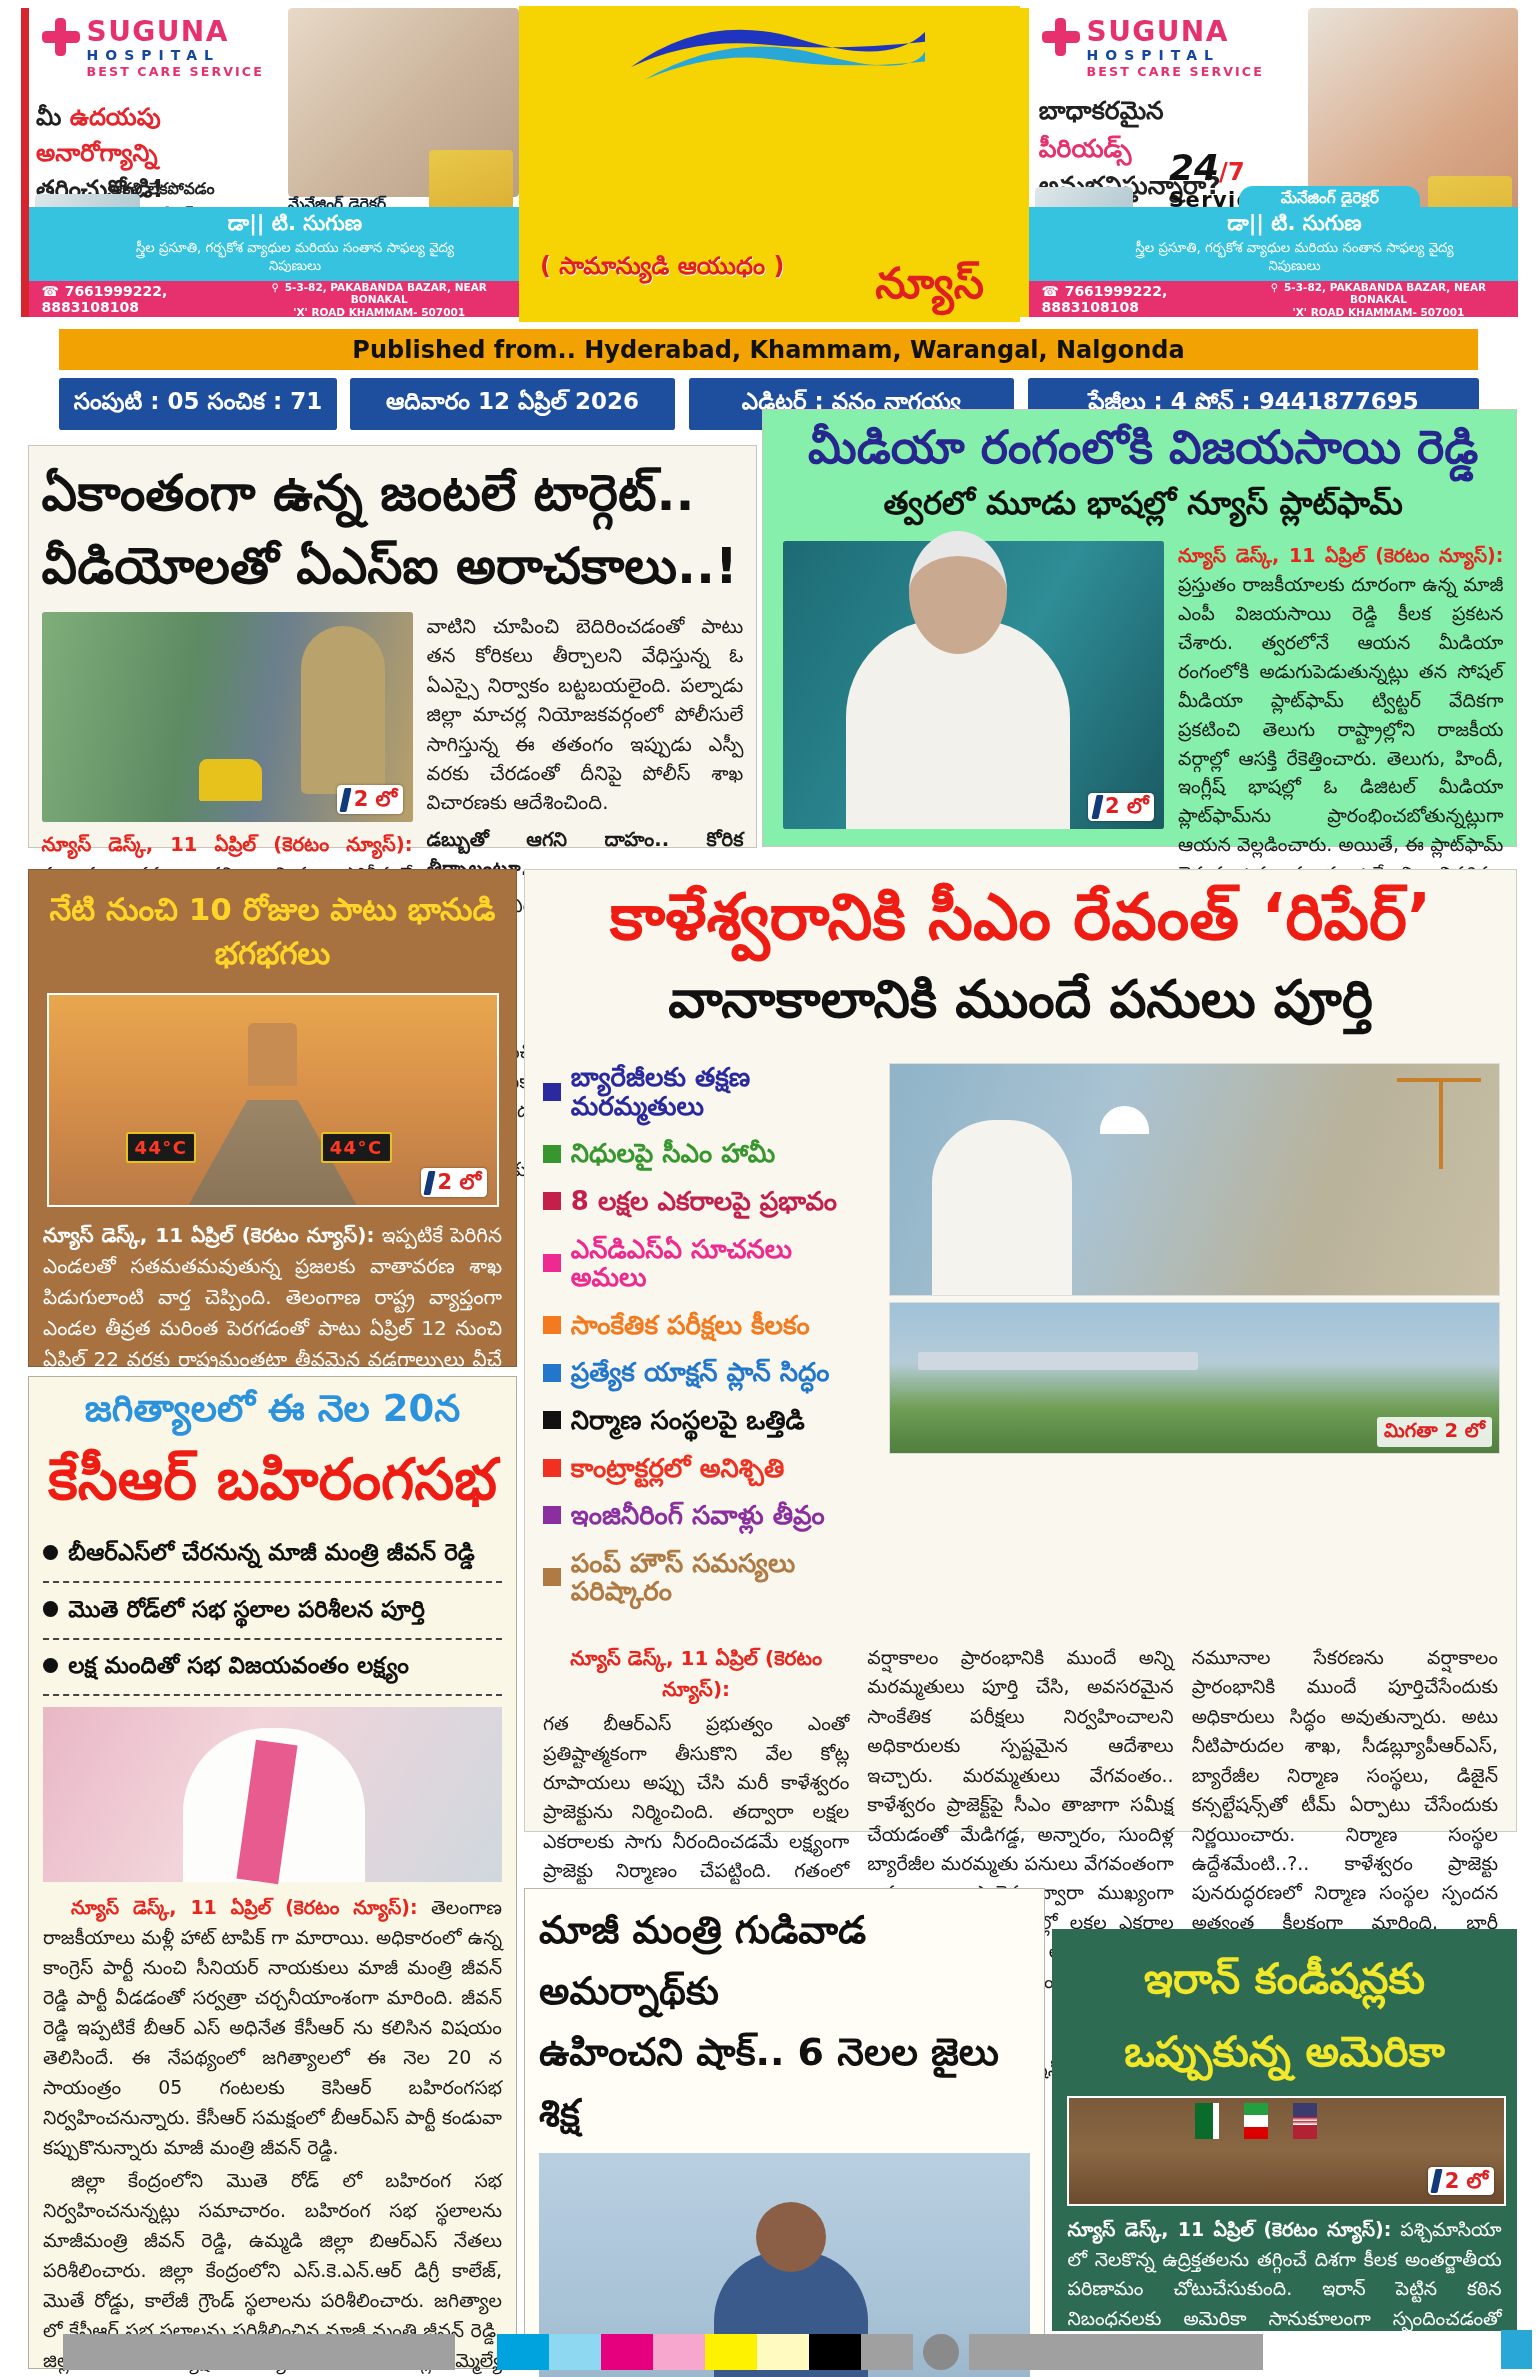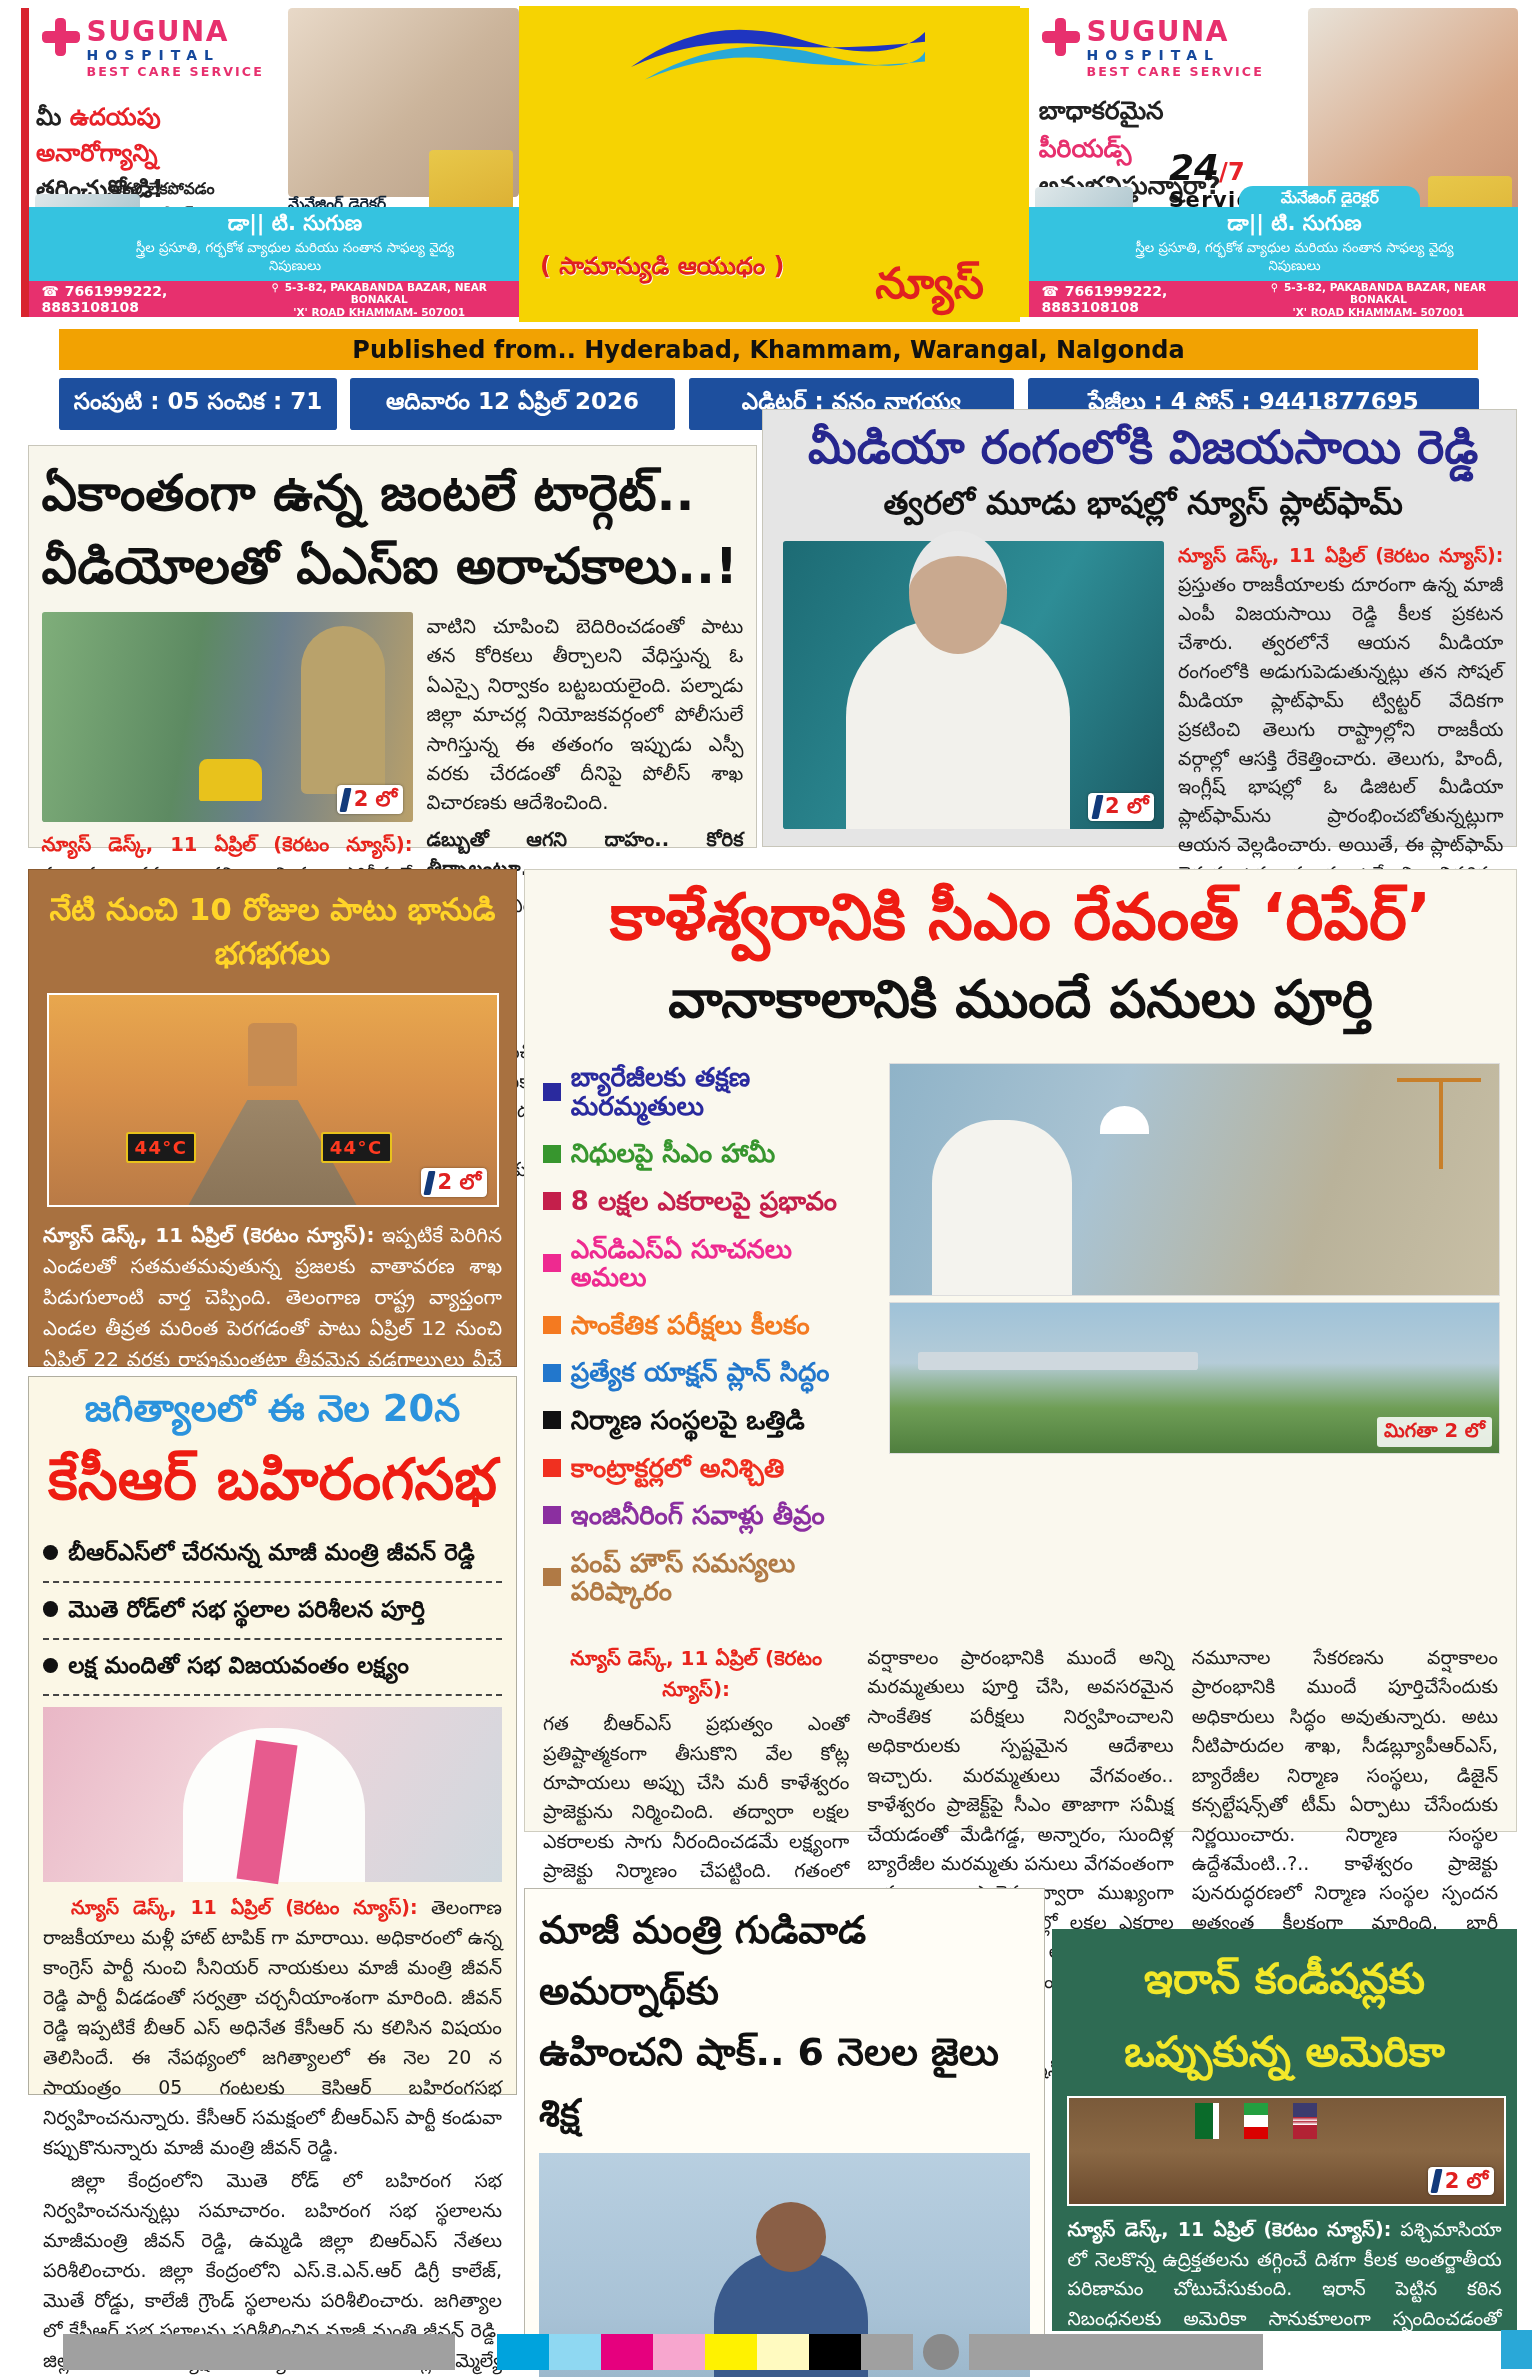--- a/index.html
+++ b/index.html
@@ -60,21 +60,21 @@
   .asi{left:28px;top:445px;width:729px;height:403px;}
   .asi-h{font-size:50px;font-weight:bold;color:#111;line-height:1.45;}
   .asi-grid{display:grid;grid-template-columns:371px 1fr;column-gap:14px;margin-top:9.8px;}
   .asi-img{position:relative;width:371px;height:210px;border-radius:2.8px;background:linear-gradient(100deg,#7fae7a 0%,#5d8a62 40%,#6b7f8d 60%,#b9a06a 100%);}
   .asi-img .cop{position:absolute;right:28px;top:14px;width:84px;height:168px;background:#b9a26b;border-radius:42px 42px 5.6px 5.6px;}
   .asi-img .auto{position:absolute;left:157px;bottom:21px;width:63px;height:42px;background:#e8c21c;border-radius:8.4px 14px 2.8px 2.8px;}
   .asi-txt{font-size:19.6px;line-height:1.5;}
   .asi-sub{font-weight:bold;margin:7px 0;}
   .asi-below{font-size:19.6px;line-height:1.5;margin-top:8.4px;}
   
-  .vij{left:762px;top:409px;width:755px;height:438px;background:#e5e5e5;padding-left:20px;}
+  .vij{left:762px;top:409px;width:755px;height:438px;background:#86efac;padding-left:20px;}
   .vij-h{font-size:46px;font-weight:bold;color:#26268e;text-align:center;line-height:1.15;}
   .vij-sh{font-size:32px;font-weight:bold;color:#111;text-align:center;margin-top:9.8px;}
   .vij-grid{display:grid;grid-template-columns:381px 1fr;column-gap:14px;margin-top:12.6px;}
   .vij-img{position:relative;width:381px;height:288px;border-radius:2.8px;background:linear-gradient(120deg,#1d6b74,#2e8d96 55%,#1b5a63);}
   .vij-img .man{position:absolute;left:63px;bottom:0;width:224px;height:210px;background:#f2f1ec;border-radius:98px 98px 0 0;}
   .vij-img .head{position:absolute;left:126px;bottom:175px;width:98px;height:98px;background:#c9a98f;border-radius:50%;border-top:25px solid #e8e8e8;}
   .vij-txt{font-size:19px;line-height:1.52;}
   
   .heat{left:28px;top:869px;width:489px;height:498px;background:#a87140;border:0.7px solid #8a5a30;}
   .heat-h1{font-size:38px;font-weight:bold;color:#ffd428;text-align:center;margin-top:4.2px;}
@@ -98,21 +98,21 @@
   .kal-img1 .helm1{position:absolute;left:210px;top:42px;width:49px;height:28px;background:#fff;border-radius:24.5px 24.5px 0 0;}
   .kal-img1 .crane{position:absolute;right:56px;top:14px;width:4.2px;height:91px;background:#c87f2a;}
   .kal-img1 .crane:after{content:"";position:absolute;left:-42px;top:0;width:84px;height:4.2px;background:#c87f2a;}
   .kal-img2{position:relative;width:100%;height:150px;margin-top:5.6px;border:1.4px solid #ddd;background:linear-gradient(180deg,#9fc2d8 0%,#b5ccd8 40%,#6f9e56 70%,#4f7e3e 100%);}
   .kal-img2 .dam{position:absolute;left:28px;top:49px;width:280px;height:18px;background:#cfd8de;border-radius:2.8px;}
   .more2{position:absolute;right:7px;bottom:5.6px;color:#e02020;font-size:19.6px;font-weight:bold;background:rgba(255,255,255,.85);padding:1.4px 7px;border-radius:3px;}
   .kal-body{display:grid;grid-template-columns:1fr 1fr 1fr;column-gap:18px;margin-top:18px;}
   .kal-col{font-size:19px;line-height:1.55;color:#1c1c1c;text-align:justify;}
   .kal-date{display:block;text-align:center;font-size:20px;margin-bottom:4.2px;}
   
-  .kcr{left:28px;top:1376px;width:489px;height:719px;background:#fbf7e6;border:0.7px solid #b0aea0;padding:9.8px 14px;}
+  .kcr{left:28px;top:1376px;width:489px;height:993px;background:#fbf7e6;border:0.7px solid #b0aea0;padding:9.8px 14px;}
   .kcr-h1{font-size:37px;font-weight:bold;color:#2b93dd;text-align:center;}
   .kcr-h2{font-size:57px;font-weight:bold;color:#ee1c12;text-align:center;margin-top:7px;}
   .kcr-b{display:flex;align-items:flex-start;gap:9.8px;font-size:23px;font-weight:bold;color:#111;padding:12.6px 0 9.8px;border-bottom:2.1px dashed #444;}
   .dot{width:15.4px;height:15.4px;background:#111;border-radius:50%;flex:0 0 auto;margin-top:5.6px;}
   .kcr-img{position:relative;width:100%;height:175px;margin-top:11.2px;background:linear-gradient(120deg,#e9b7c6 0%,#f2d4da 40%,#cfd8de 100%);}
   .kcr-img .kcrman{position:absolute;left:140px;bottom:0;width:182px;height:154px;background:#fdfdfb;border-radius:84px 84px 0 0;}
   .kcr-img .sash{position:absolute;left:203px;bottom:0;width:42px;height:140px;background:#e75b8e;transform:rotate(8deg);}
   .kcr-body{font-size:19px;line-height:1.58;color:#1c1c1c;text-align:justify;margin-top:9.8px;}
   .kcr-body p{margin:0 0 2.8px;text-indent:28px;}
   

